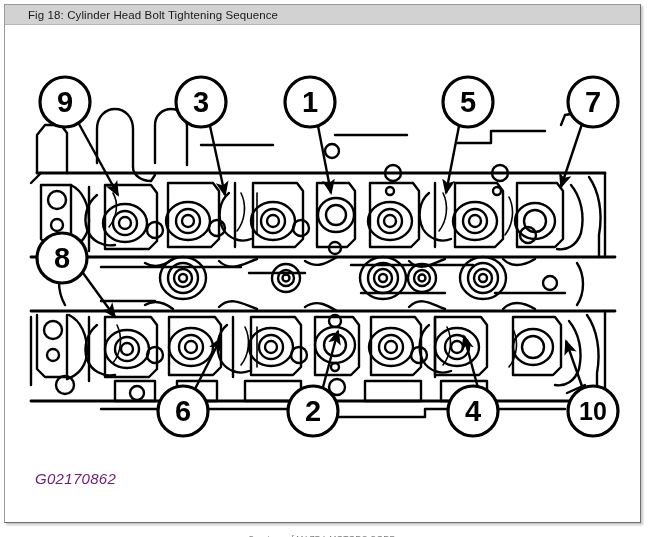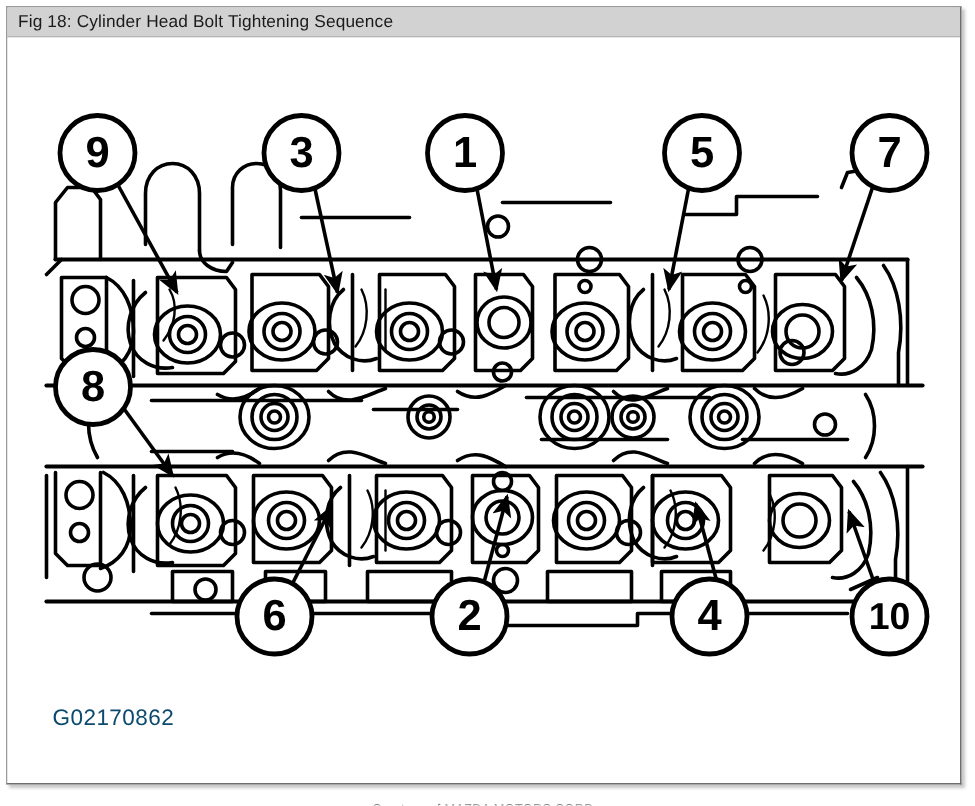--- a/index.html
+++ b/index.html
@@ -39,21 +39,21 @@
     height: 20px;
     background: #d2d2d2;
     border-bottom: 1px solid #b6b6b6;
     box-sizing: border-box;
     display: flex;
     align-items: center;
   }
   #figure-title-text {
     font-size: 11.5px;
     color: #1a1a1a;
-    padding-left: 7px;
+    padding-left: 23px;
     letter-spacing: 0.1px;
     white-space: nowrap;
   }
 
   
   #diagram-canvas {
     position: absolute;
     left: 0;
     top: 20px;
     right: 0;
@@ -65,22 +65,23 @@
     left: 0;
     top: 0;
   }
 
   
   #image-code-label {
     position: absolute;
     left: 30px;
     top: 445px;
     font-size: 15px;
-    color: #0c4a6e;
+    color: #701a75;
     letter-spacing: 0.3px;
+    font-style: italic;
   }
   #courtesy-label {
     position: absolute;
     left: 0;
     right: 0;
     top: 509px;
     text-align: center;
     font-size: 8.5px;
     color: #7d7d7d;
     letter-spacing: 0.2px;

